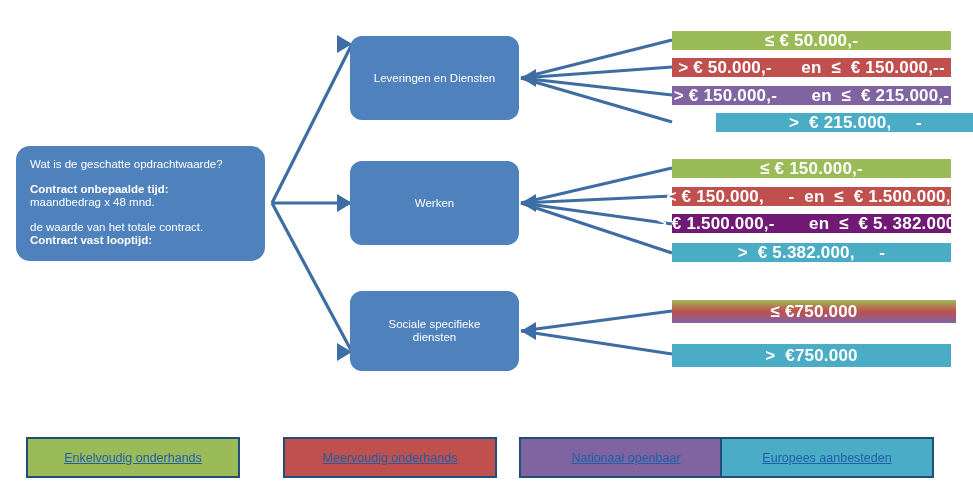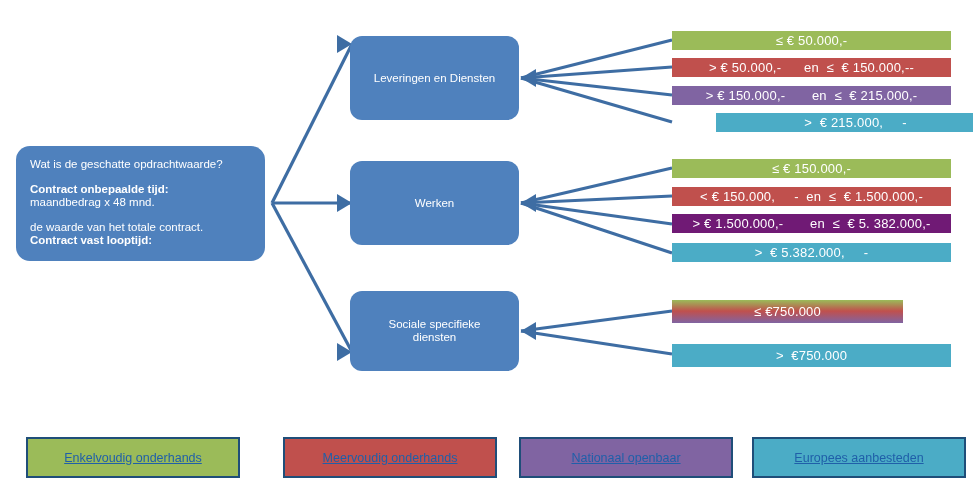--- a/index.html
+++ b/index.html
@@ -69,22 +69,22 @@
   #cat-2 { left: 350px; top: 291px; width: 169px; height: 80px; }
   .cat-label { white-space: pre-line; }
 
   
   .bar {
     position: absolute;
     display: flex;
     align-items: center;
     justify-content: center;
     color: #ffffff;
-    font-size: 13px;
-    font-weight: normal;
+    font-size: 17px;
+    font-weight: bold;
     letter-spacing: 0.2px;
     white-space: pre;
     box-sizing: border-box;
   }
 
   
   .legend-box {
     position: absolute;
     top: 437px;
     height: 41px;
@@ -95,21 +95,21 @@
     justify-content: center;
   }
   .legend-label {
     color: #1F5FA9;
     font-size: 12.5px;
     text-decoration: underline;
   }
   #legend-0 { left: 26px;  width: 214px; }
   #legend-1 { left: 283px; width: 214px; }
   #legend-2 { left: 519px; width: 214px; }
-  #legend-3 { left: 752px; width: 214px; }
+  #legend-3 { left: 720px; width: 214px; }
 </style>
 </head>
 <body>
 
 <div id="canvas">
 
   <svg id="connectors" viewBox="0 0 973 483" xmlns="http://www.w3.org/2000/svg">
     <g stroke="#3E6DA3" stroke-width="3.2" fill="none">
 
       <line x1="272" y1="203" x2="352" y2="44"></line>
@@ -163,21 +163,21 @@
 
   <div id="bars-layer">
       <div class="bar" style="left: 672px; top: 31px; width: 279px; height: 19px; background: rgb(155, 187, 89);"><span>≤ € 50.000,-</span></div>
       <div class="bar" style="left: 672px; top: 58px; width: 279px; height: 19px; background: rgb(192, 80, 77);"><span>&gt; € 50.000,-      en  ≤  € 150.000,--</span></div>
       <div class="bar" style="left: 672px; top: 86px; width: 279px; height: 19px; background: rgb(128, 100, 162);"><span>&gt; € 150.000,-       en  ≤  € 215.000,-</span></div>
       <div class="bar" style="left: 672px; top: 113px; width: 279px; height: 19px; background: rgb(75, 172, 198); margin-left: 44px;"><span>&gt;  € 215.000,     -</span></div>
       <div class="bar" style="left: 672px; top: 159px; width: 279px; height: 19px; background: rgb(155, 187, 89);"><span>≤ € 150.000,-</span></div>
       <div class="bar" style="left: 672px; top: 187px; width: 279px; height: 19px; background: rgb(192, 80, 77);"><span>&lt; € 150.000,     -  en  ≤  € 1.500.000,-</span></div>
       <div class="bar" style="left: 672px; top: 214px; width: 279px; height: 19px; background: #701a75;"><span>&gt; € 1.500.000,-       en  ≤  € 5. 382.000,-</span></div>
       <div class="bar" style="left: 672px; top: 243px; width: 279px; height: 19px; background: rgb(75, 172, 198);"><span>&gt;  € 5.382.000,     -</span></div>
-      <div class="bar" style="left: 672px; top: 300px; width: 231px; height: 23px; background: linear-gradient(rgb(155, 187, 89) 0%, rgb(192, 80, 77) 48%, rgb(128, 100, 162) 100%);"><span>≤ €750.000</span></div>
+      <div class="bar" style="left: 672px; top: 300px; width: 284px; height: 23px; background: linear-gradient(rgb(155, 187, 89) 0%, rgb(192, 80, 77) 48%, rgb(128, 100, 162) 100%);"><span>≤ €750.000</span></div>
       <div class="bar" style="left: 672px; top: 344px; width: 279px; height: 23px; background: rgb(75, 172, 198);"><span>&gt;  €750.000</span></div>
     </div>
 
   <div class="legend-box" id="legend-0" style="background: rgb(155, 187, 89);">
     <span class="legend-label">Enkelvoudig onderhands</span>
   </div>
   <div class="legend-box" id="legend-1" style="background: rgb(192, 80, 77);">
     <span class="legend-label">Meervoudig onderhands</span>
   </div>
   <div class="legend-box" id="legend-2" style="background: rgb(128, 100, 162);">

